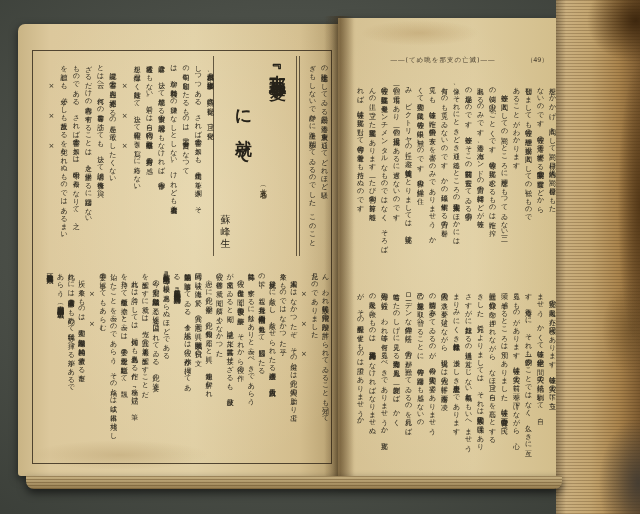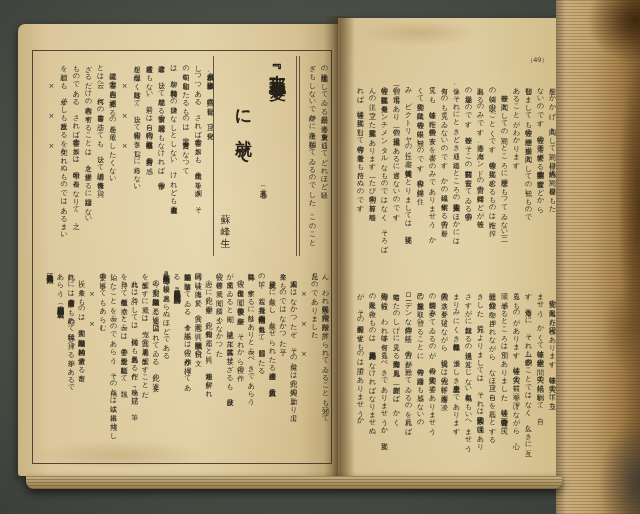--- a/index.html
+++ b/index.html
@@ -144,20 +144,21 @@
         <div class="tcol">妻子の事にてもあらむ。</div>
         <div class="tcol">　　　×　　　×</div>
         <div class="tcol">　次に來るものは、支那の知識階級を精神的に救濟する事だ</div>
         <div class="tcol">此れには著者山本實彦君にも勸めて我等に揮へる筆があるで</div>
         <div class="tcol">あらう。（東京日日新聞昭和十二年十一月十七日所載）</div>
         <div class="tcol">改造社發行定價一圓六十錢</div>
       </div>
   </div>
 
   <div class="page" id="right-page">
+    <div id="rp-header">――(てめ眺を那支の亡滅)――</div>
     <div id="rp-pagenum">（49）</div>
 
     <div class="vreg body-sm" id="rp-top">
         <div class="tcol">想をかかげ、人間として高い目標、人道的に高い目標をもた</div>
         <div class="tcol">ないのです。彼等の香港で經營する英字新聞の實體などから</div>
         <div class="tcol">發刊しましても彼等の理想や現實が人間としての低いもので</div>
         <div class="tcol">あることがわかります。</div>
         <div class="tcol">　彼等が人間としての高いところに理想をもつてゐない一二</div>
         <div class="tcol">の例は以上のごとくです。彼等の支那に求むるものは唯だ搾</div>
         <div class="tcol">取あるのみです。香港、上海バンドの富力の如何ほどが彼等</div>

